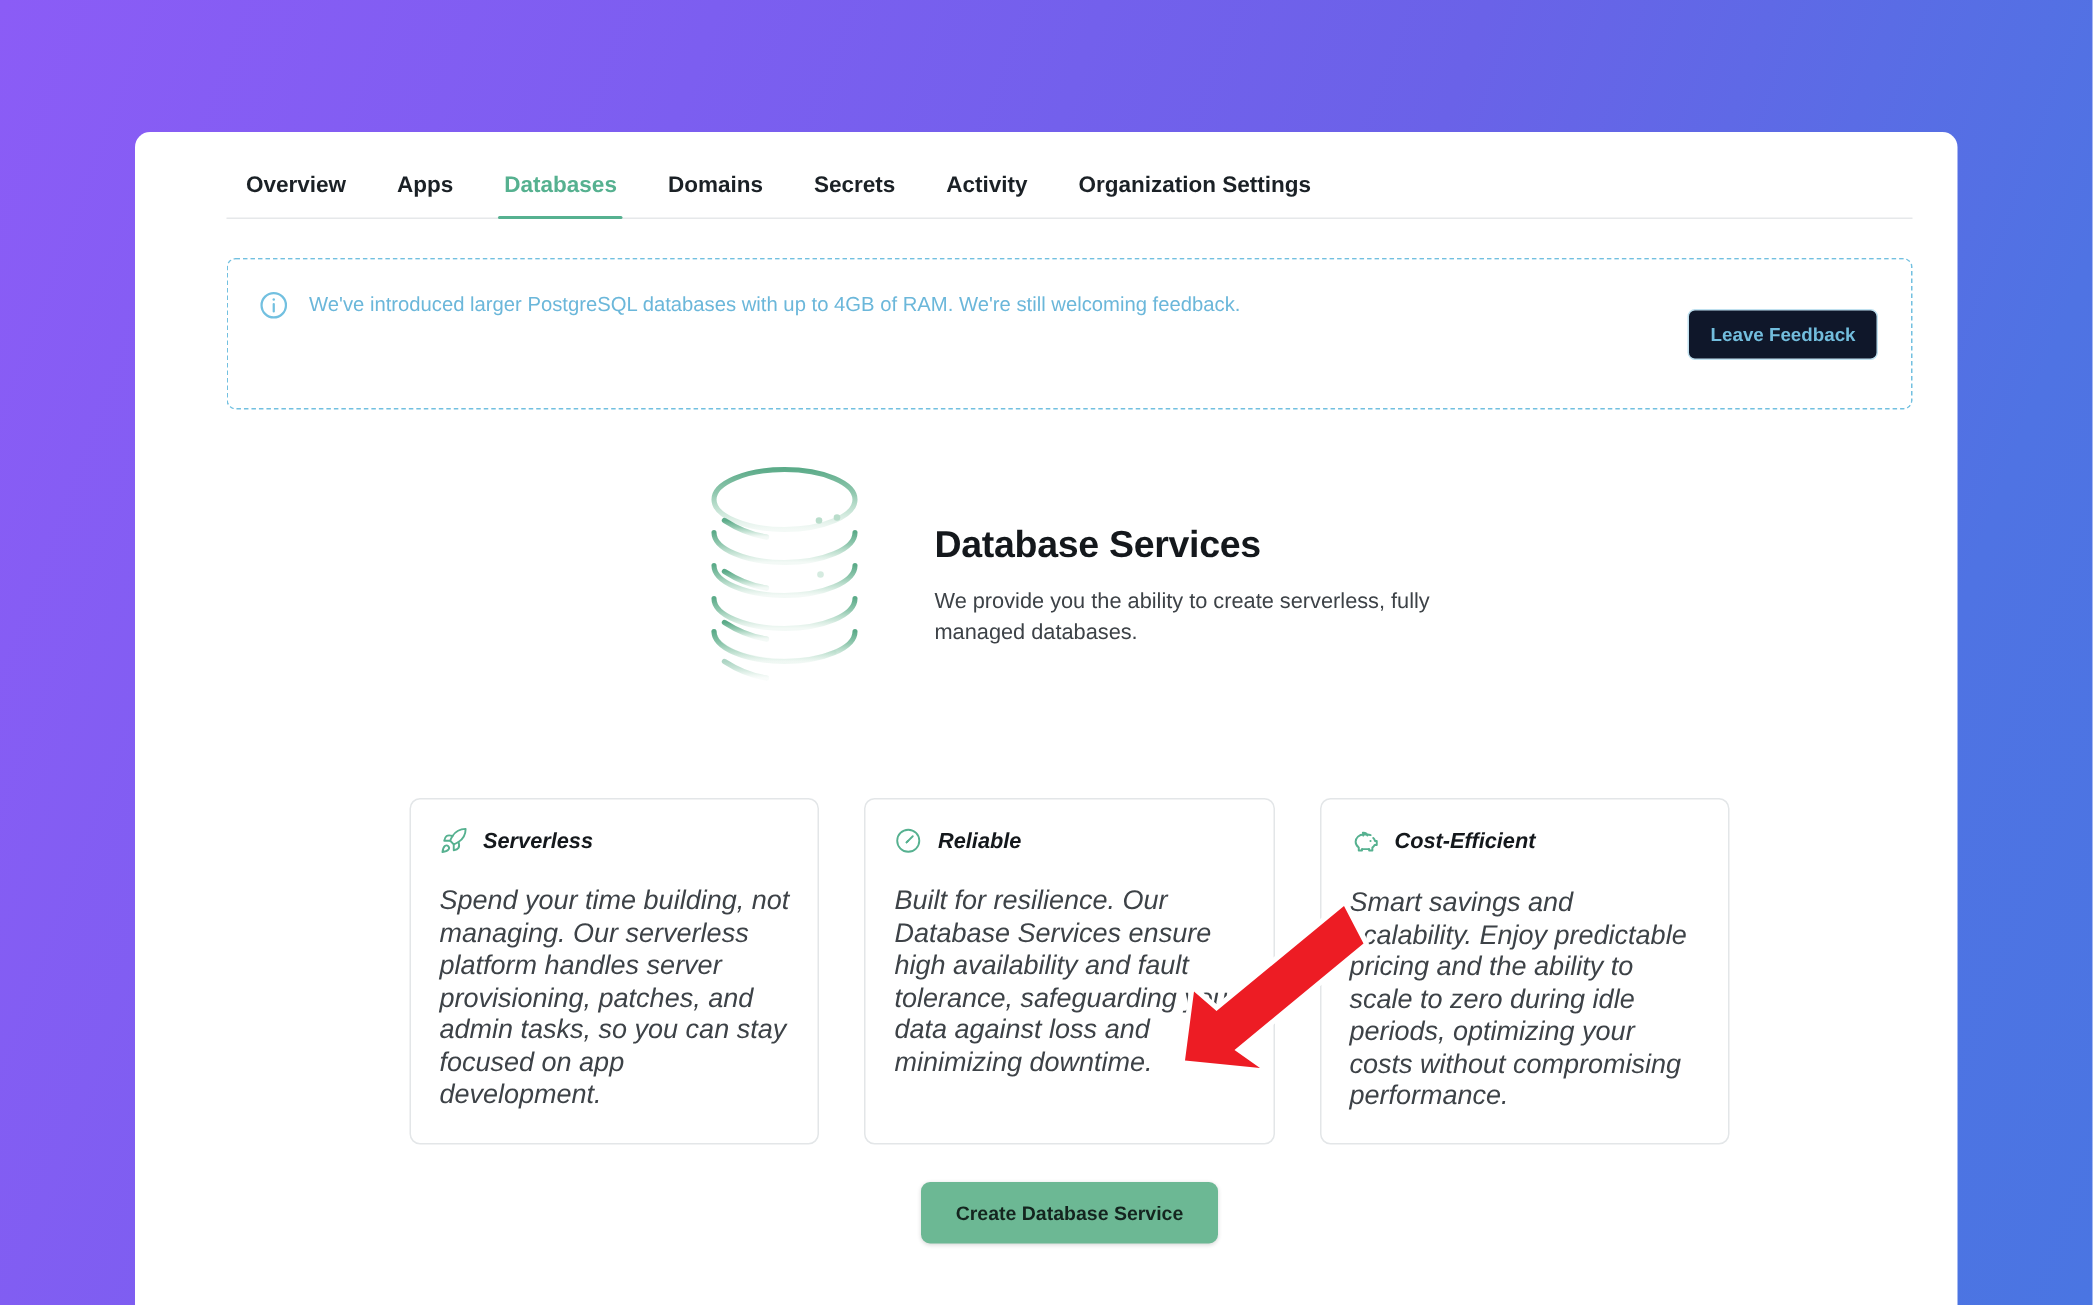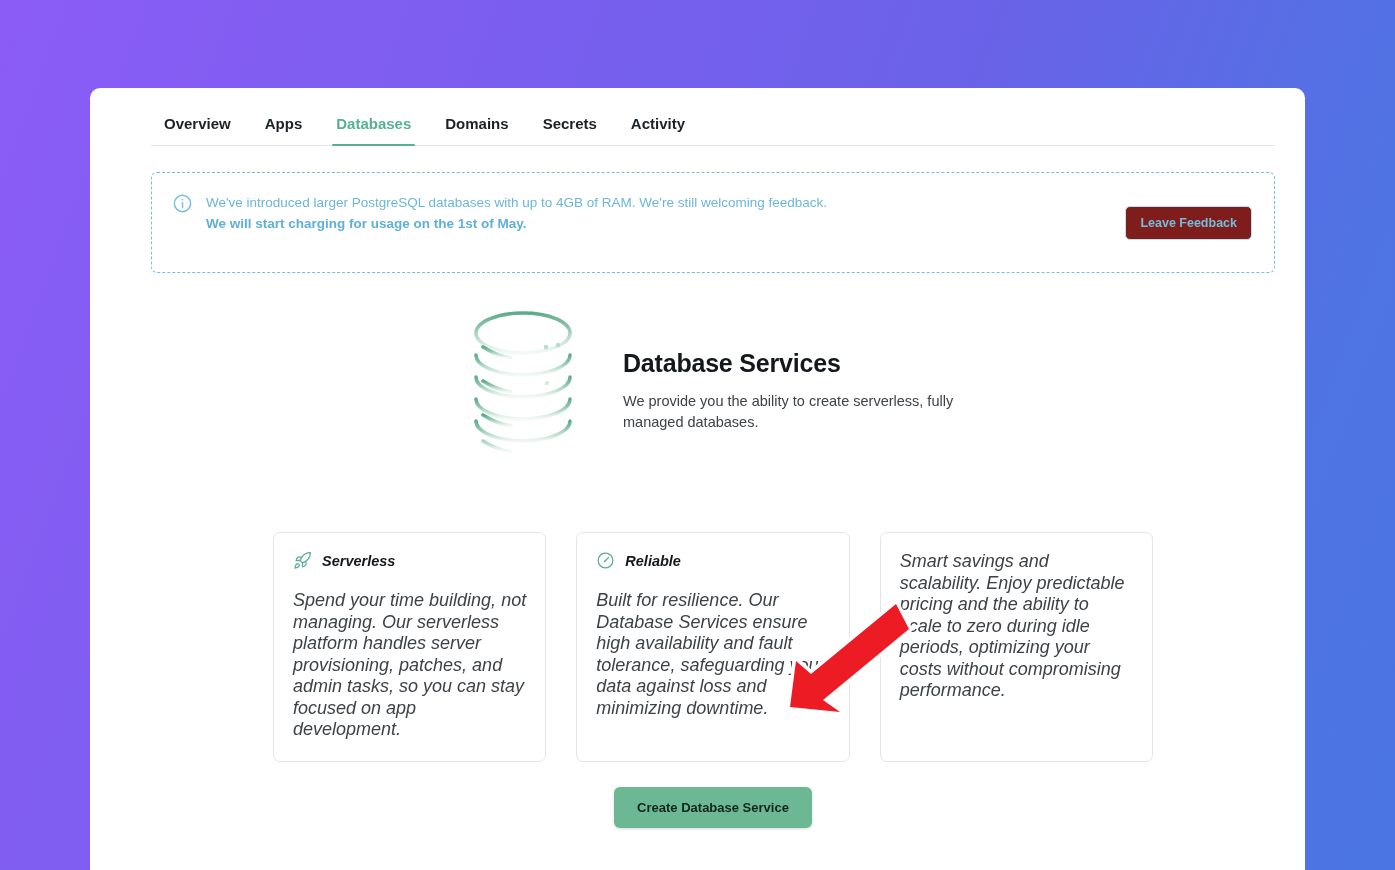--- a/index.html
+++ b/index.html
@@ -85,21 +85,21 @@
     line-height: 21px;
     color: #6bb7da;
   }
   .banner-line.strong { font-weight: bold; color: #5fb0d6; }
   .banner-action { flex: 0 0 auto; display: flex; align-items: center; align-self: center; }
   .feedback-btn {
     font-family: "Liberation Sans", sans-serif;
     font-size: 12.5px;
     font-weight: bold;
     color: #72bddd;
-    background: #7f1d1d;
+    background: #0f172a;
     border: 1.3px solid #bfe0ef;
     border-radius: 5px;
     padding: 9px 14px;
     cursor: pointer;
     white-space: nowrap;
   }
 
   
   .hero {
     display: flex;
@@ -193,33 +193,33 @@
 
 <div class="panel">
 
   <nav class="tabbar">
     <div class="tab">Overview</div>
     <div class="tab">Apps</div>
     <div class="tab active">Databases</div>
     <div class="tab">Domains</div>
     <div class="tab">Secrets</div>
     <div class="tab">Activity</div>
+    <div class="tab">Organization Settings</div>
   </nav>
 
   <section class="banner">
     <span class="banner-icon">
       <svg width="21" height="21" viewBox="0 0 24 24" fill="none" stroke="currentColor" stroke-width="1.7">
         <circle cx="12" cy="12" r="9.3"></circle>
         <circle cx="12" cy="7.6" r="0.95" fill="currentColor" stroke="none"></circle>
         <path d="M12 11.1v5.6" stroke-linecap="round"></path>
       </svg>
     </span>
     <div class="banner-text">
       <div class="banner-line">We've introduced larger PostgreSQL databases with up to 4GB of RAM. We're still welcoming feedback.</div>
-      <div class="banner-line strong">We will start charging for usage on the 1st of May.</div>
     </div>
     <div class="banner-action">
       <button class="feedback-btn">Leave Feedback</button>
     </div>
   </section>
 
   <section class="hero">
     <div class="hero-art">
       <svg width="126" height="172" viewBox="0 0 126 172" fill="none">
         <defs>
@@ -287,20 +287,30 @@
             <path d="M15.8 8.2 10.6 13.4"></path>
             <path d="M10.6 13.4 12 12"></path>
           </svg>
         </span>
         <span class="card-title">Reliable</span>
       </div>
       <p class="card-body">Built for resilience. Our Database Services ensure high availability and fault tolerance, safeguarding your data against loss and minimizing downtime.</p>
     </div>
 
     <div class="card">
+      <div class="card-head">
+        <span class="card-icon">
+          <svg width="20" height="20" viewBox="0 0 24 24" fill="none" stroke="currentColor" stroke-width="1.55" stroke-linecap="round" stroke-linejoin="round">
+            <path d="M18.6 9.2c.7.6 1.2 1.5 1.4 2.4h1.4v3.2h-1.7c-.4.8-1 1.5-1.8 2.1v2.3h-2.6v-1.3c-.6.15-1.2.2-1.9.2h-2c-.6 0-1.2-.07-1.8-.2v1.3H7v-2.4c-1.5-1.1-2.5-2.8-2.5-4.6 0-3.2 2.9-5.8 6.4-5.8h3c.9 0 1.8.2 2.6.5"></path>
+            <path d="M13.9 7.2c-.5-1.4-2-2.4-3.6-2.2.3.8.4 1.6.3 2.3"></path>
+            <circle cx="16.4" cy="11.6" r="0.85" fill="currentColor" stroke="none"></circle>
+          </svg>
+        </span>
+        <span class="card-title">Cost-Efficient</span>
+      </div>
       <p class="card-body">Smart savings and scalability. Enjoy predictable pricing and the ability to scale to zero during idle periods, optimizing your costs without compromising performance.</p>
     </div>
 
   </section>
 
   <div class="cta-wrap">
     <button class="cta-btn">Create Database Service</button>
   </div>
 
 </div>

